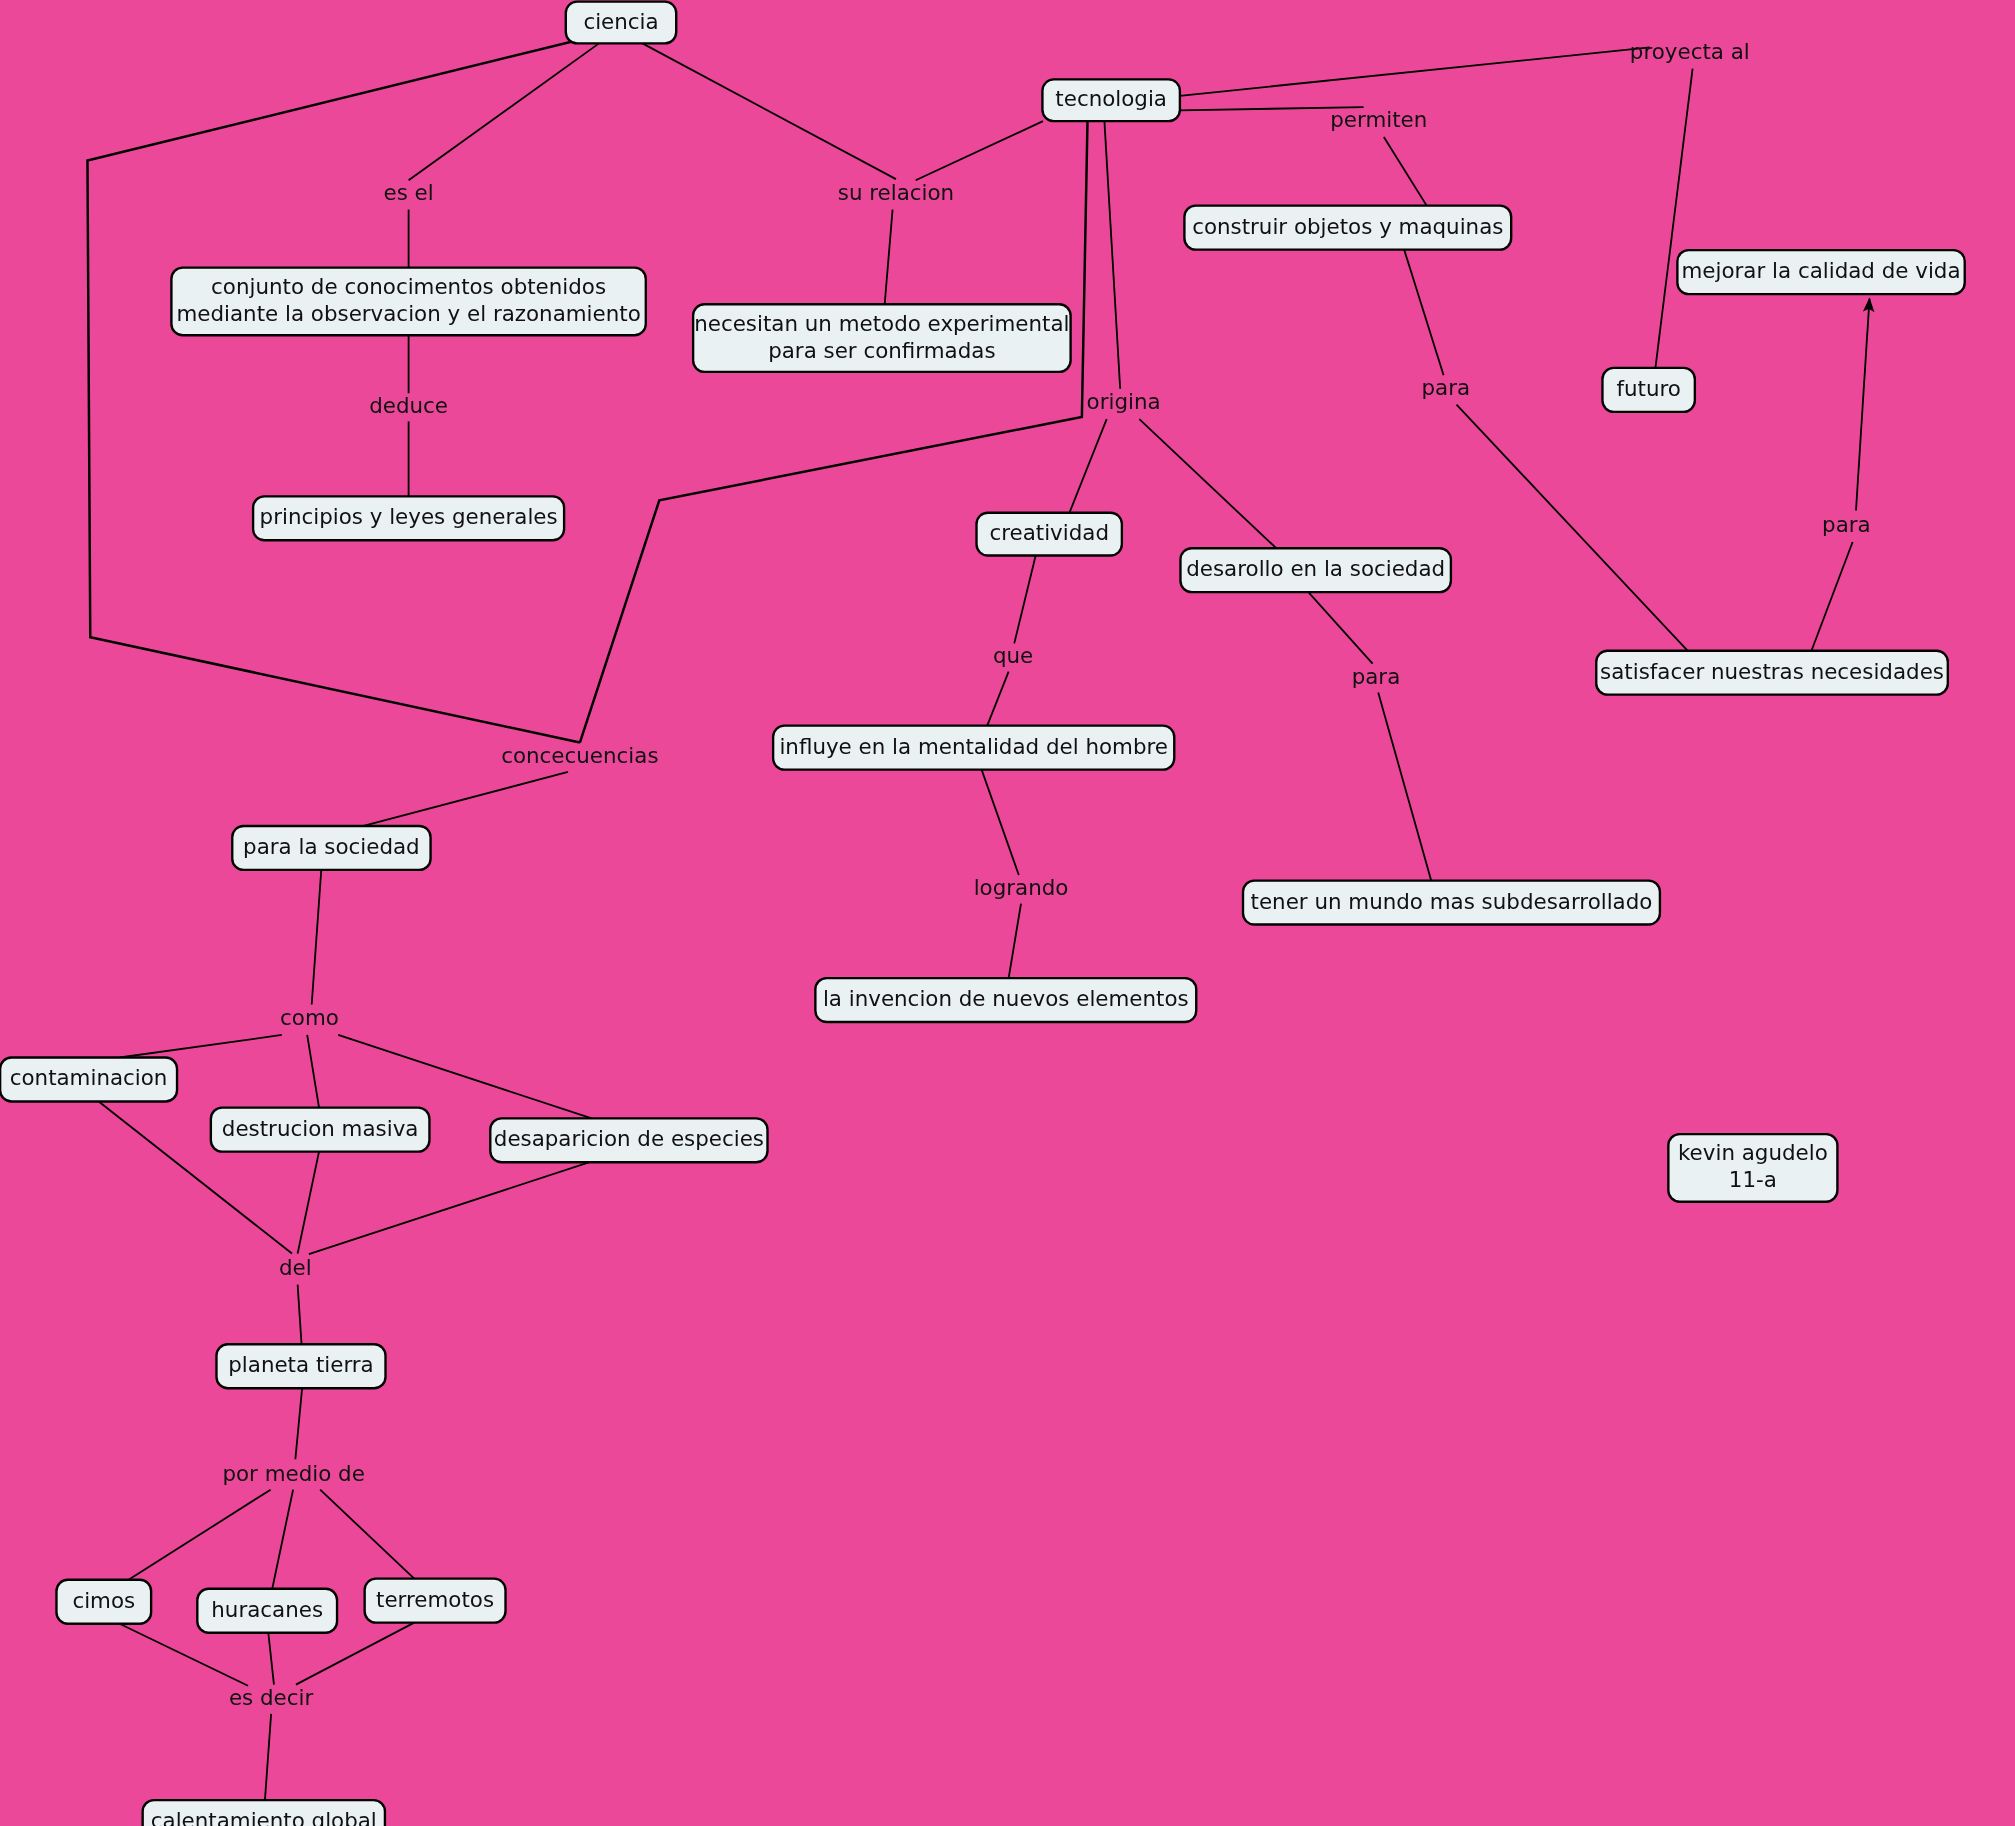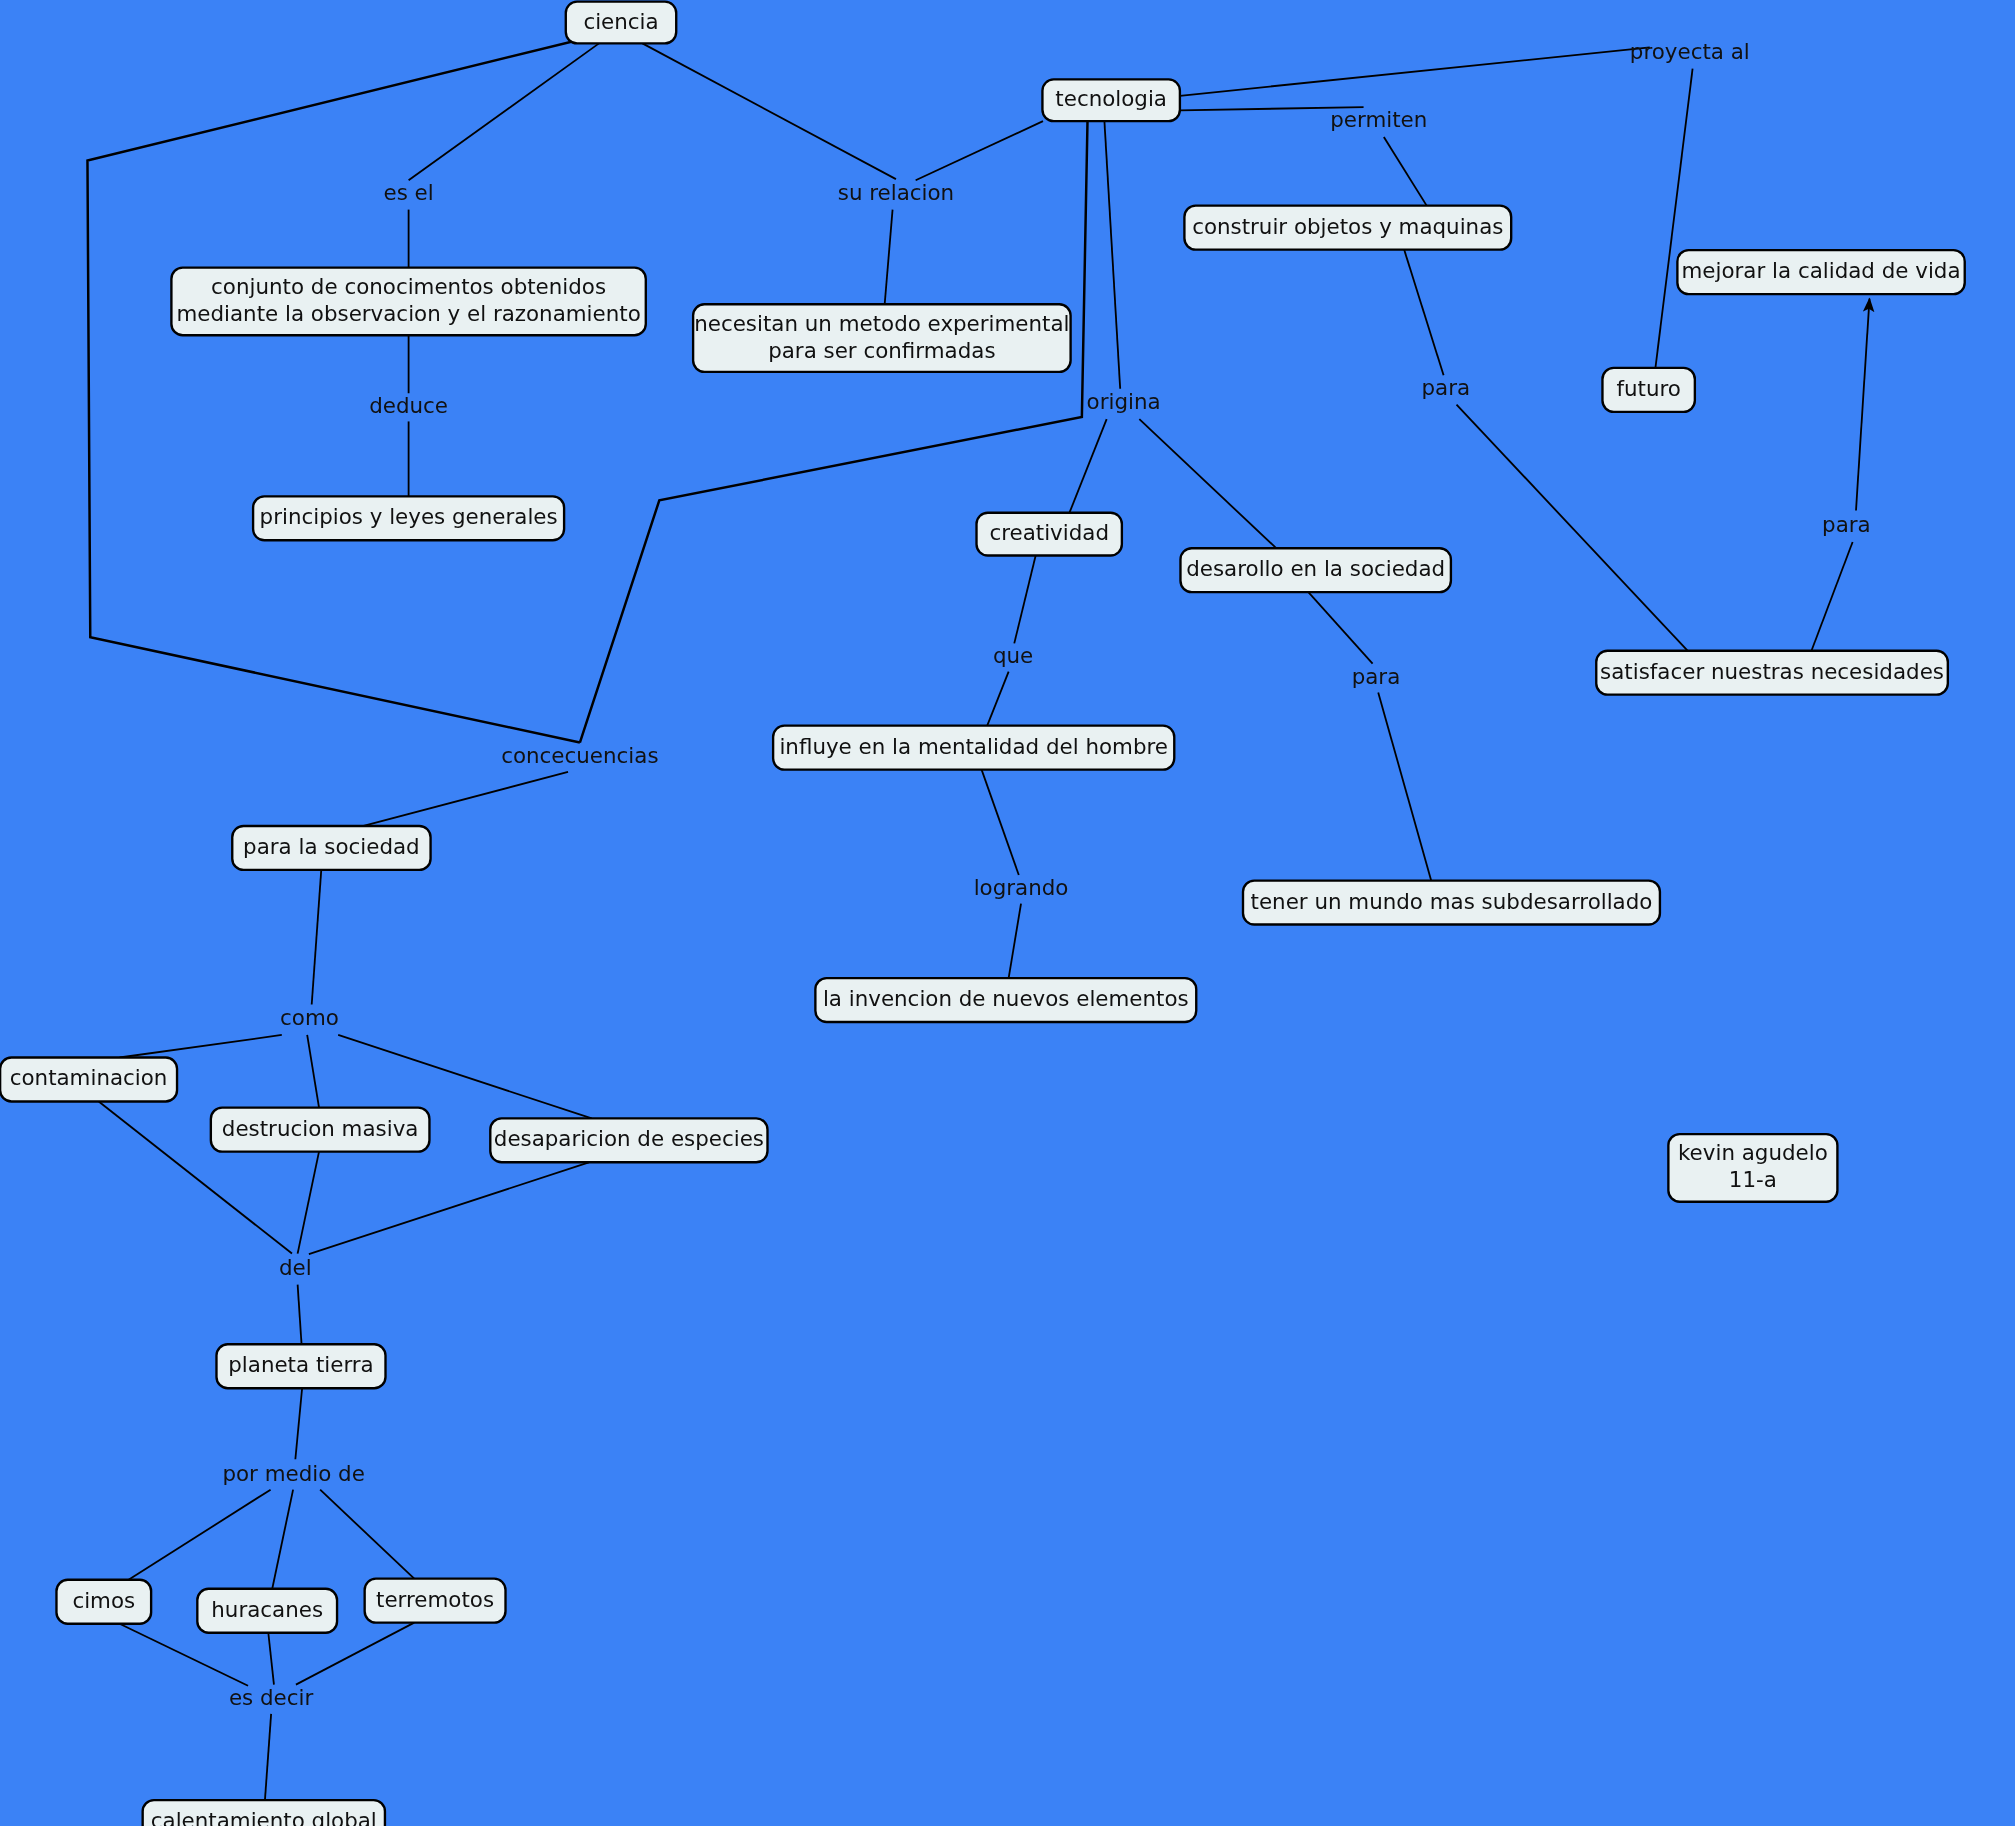--- a/index.html
+++ b/index.html
@@ -10,21 +10,21 @@
   body {
     font-family: "DejaVu Sans", sans-serif;
     width: 2015px;
     height: 1826px;
     overflow: hidden;
   }
   #map-root {
     position: relative;
     width: 2015px;
     height: 1826px;
-    background: #3b82f6;
+    background: #ec4899;
   }
   svg.cmap {
     position: absolute;
     top: 0;
     left: 0;
     width: 2015px;
     height: 1826px;
   }
   .edge-line {
     stroke: #000000;

